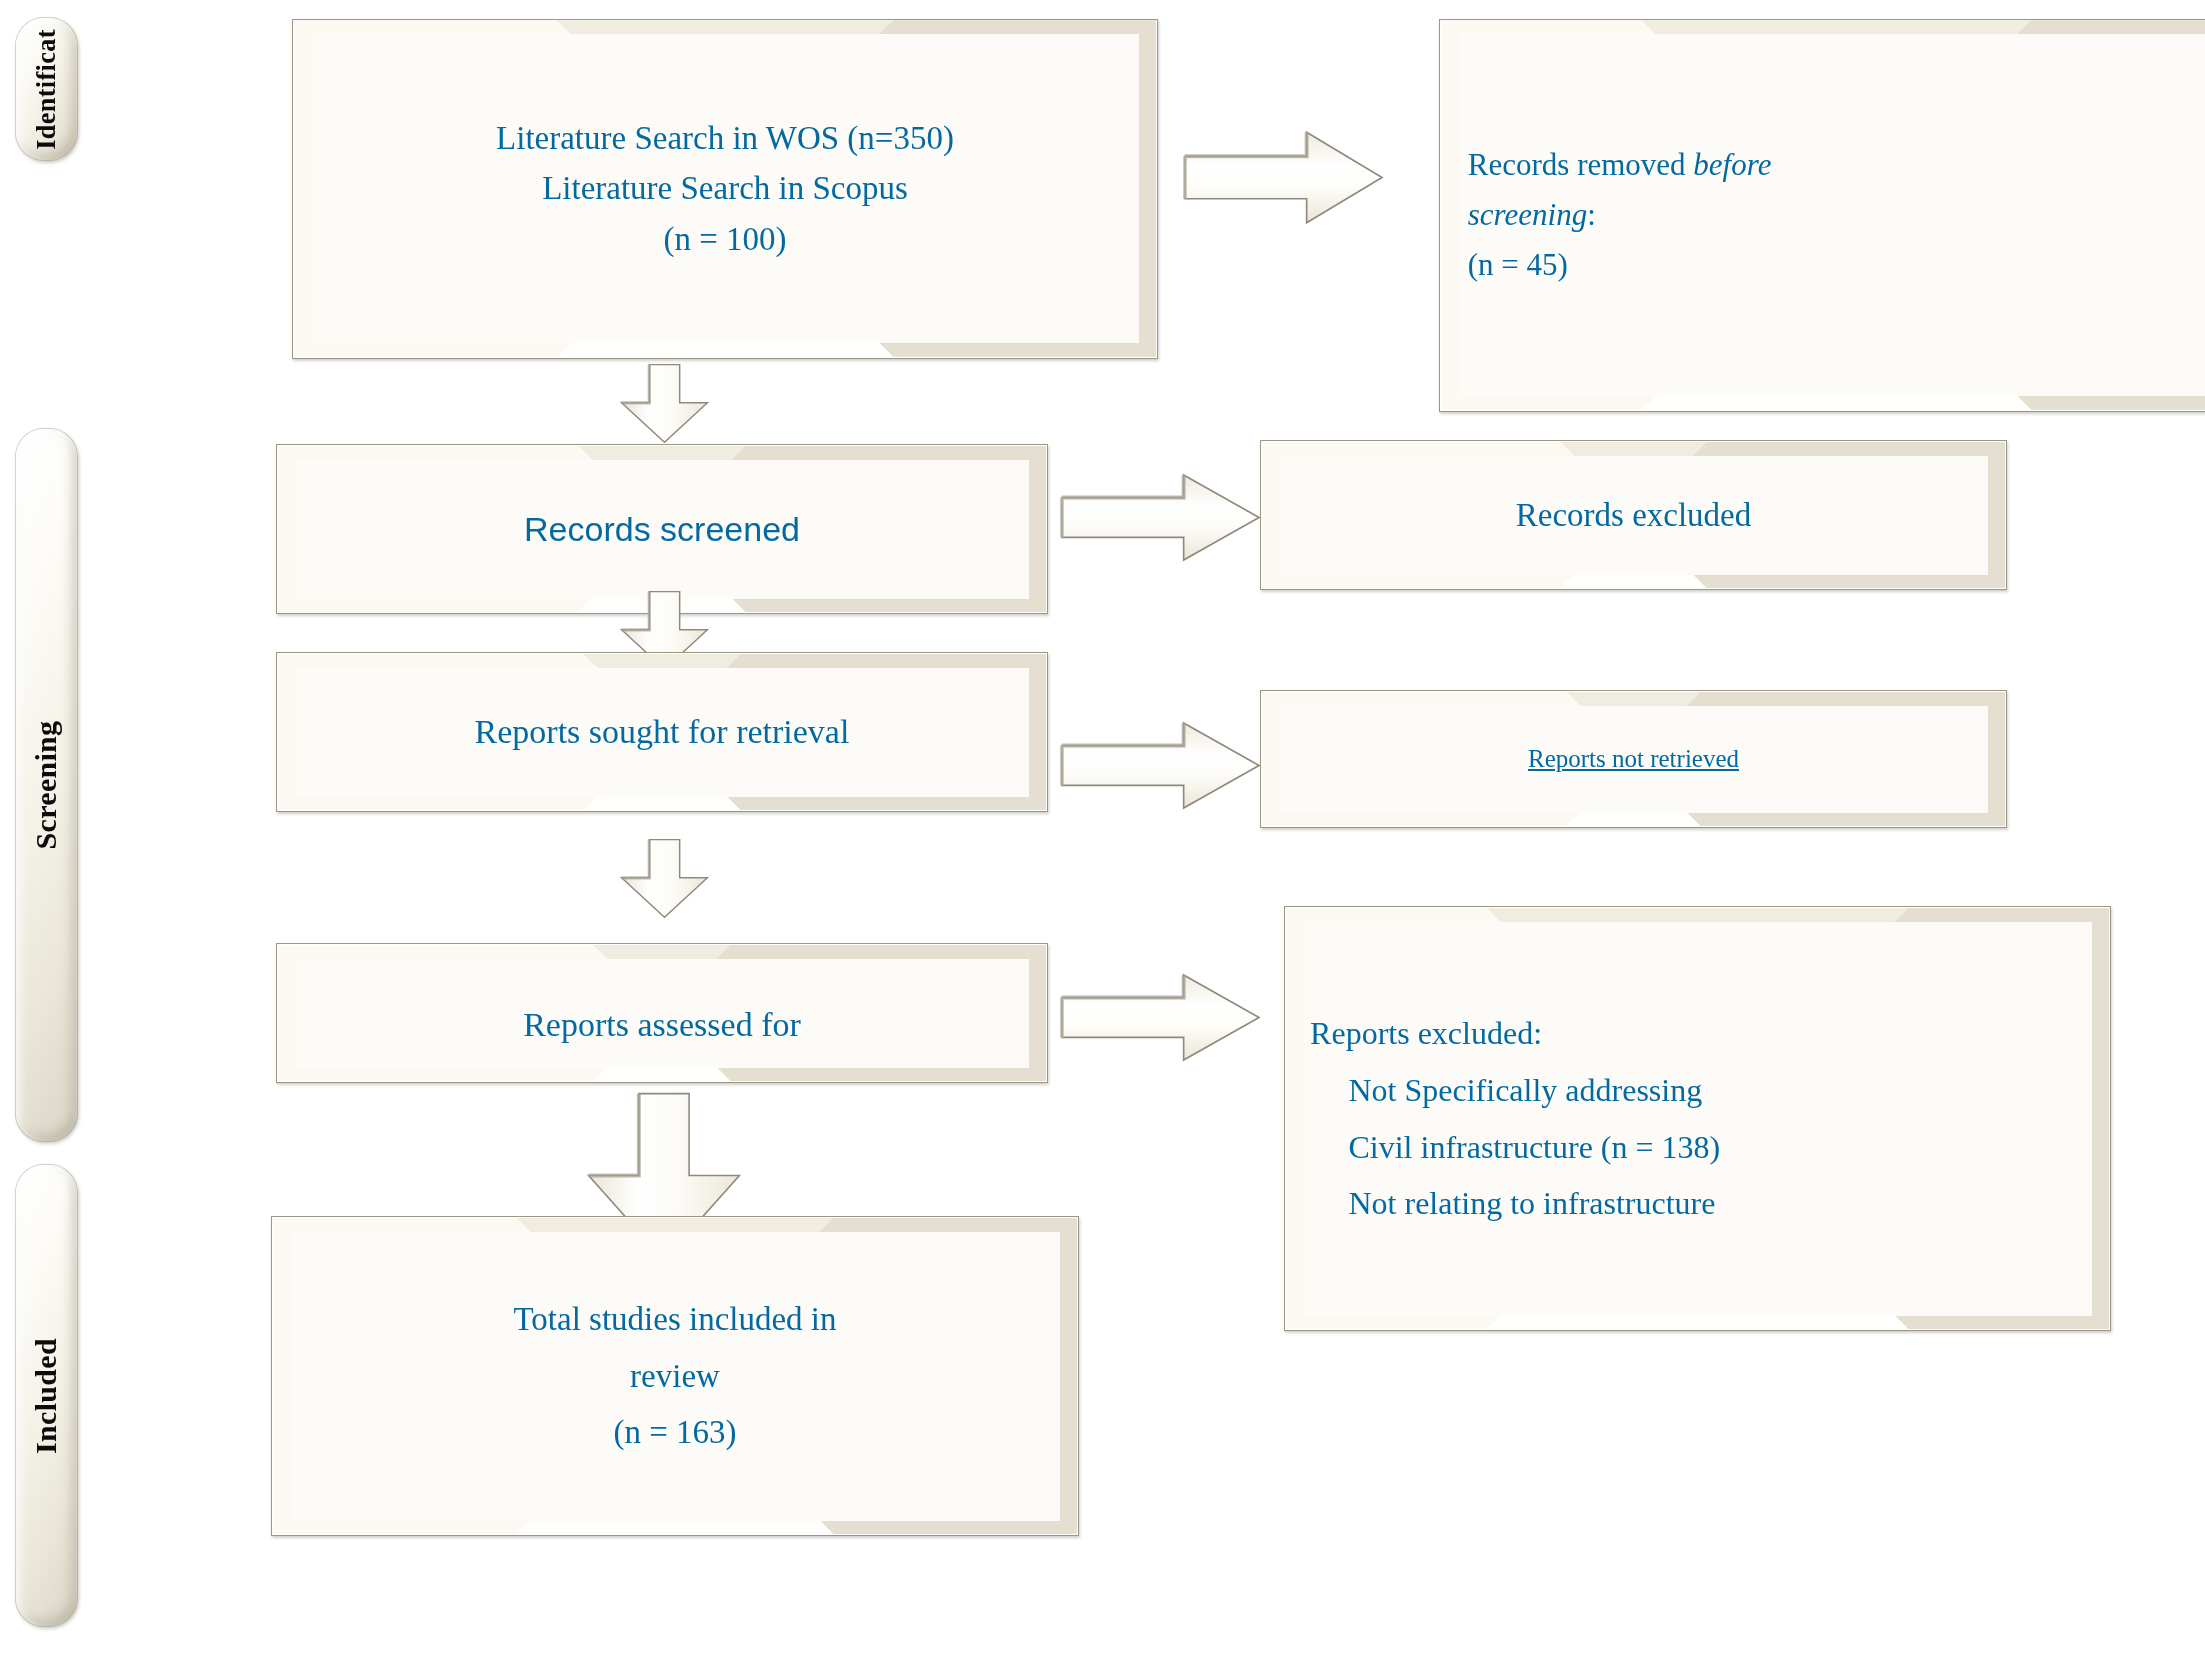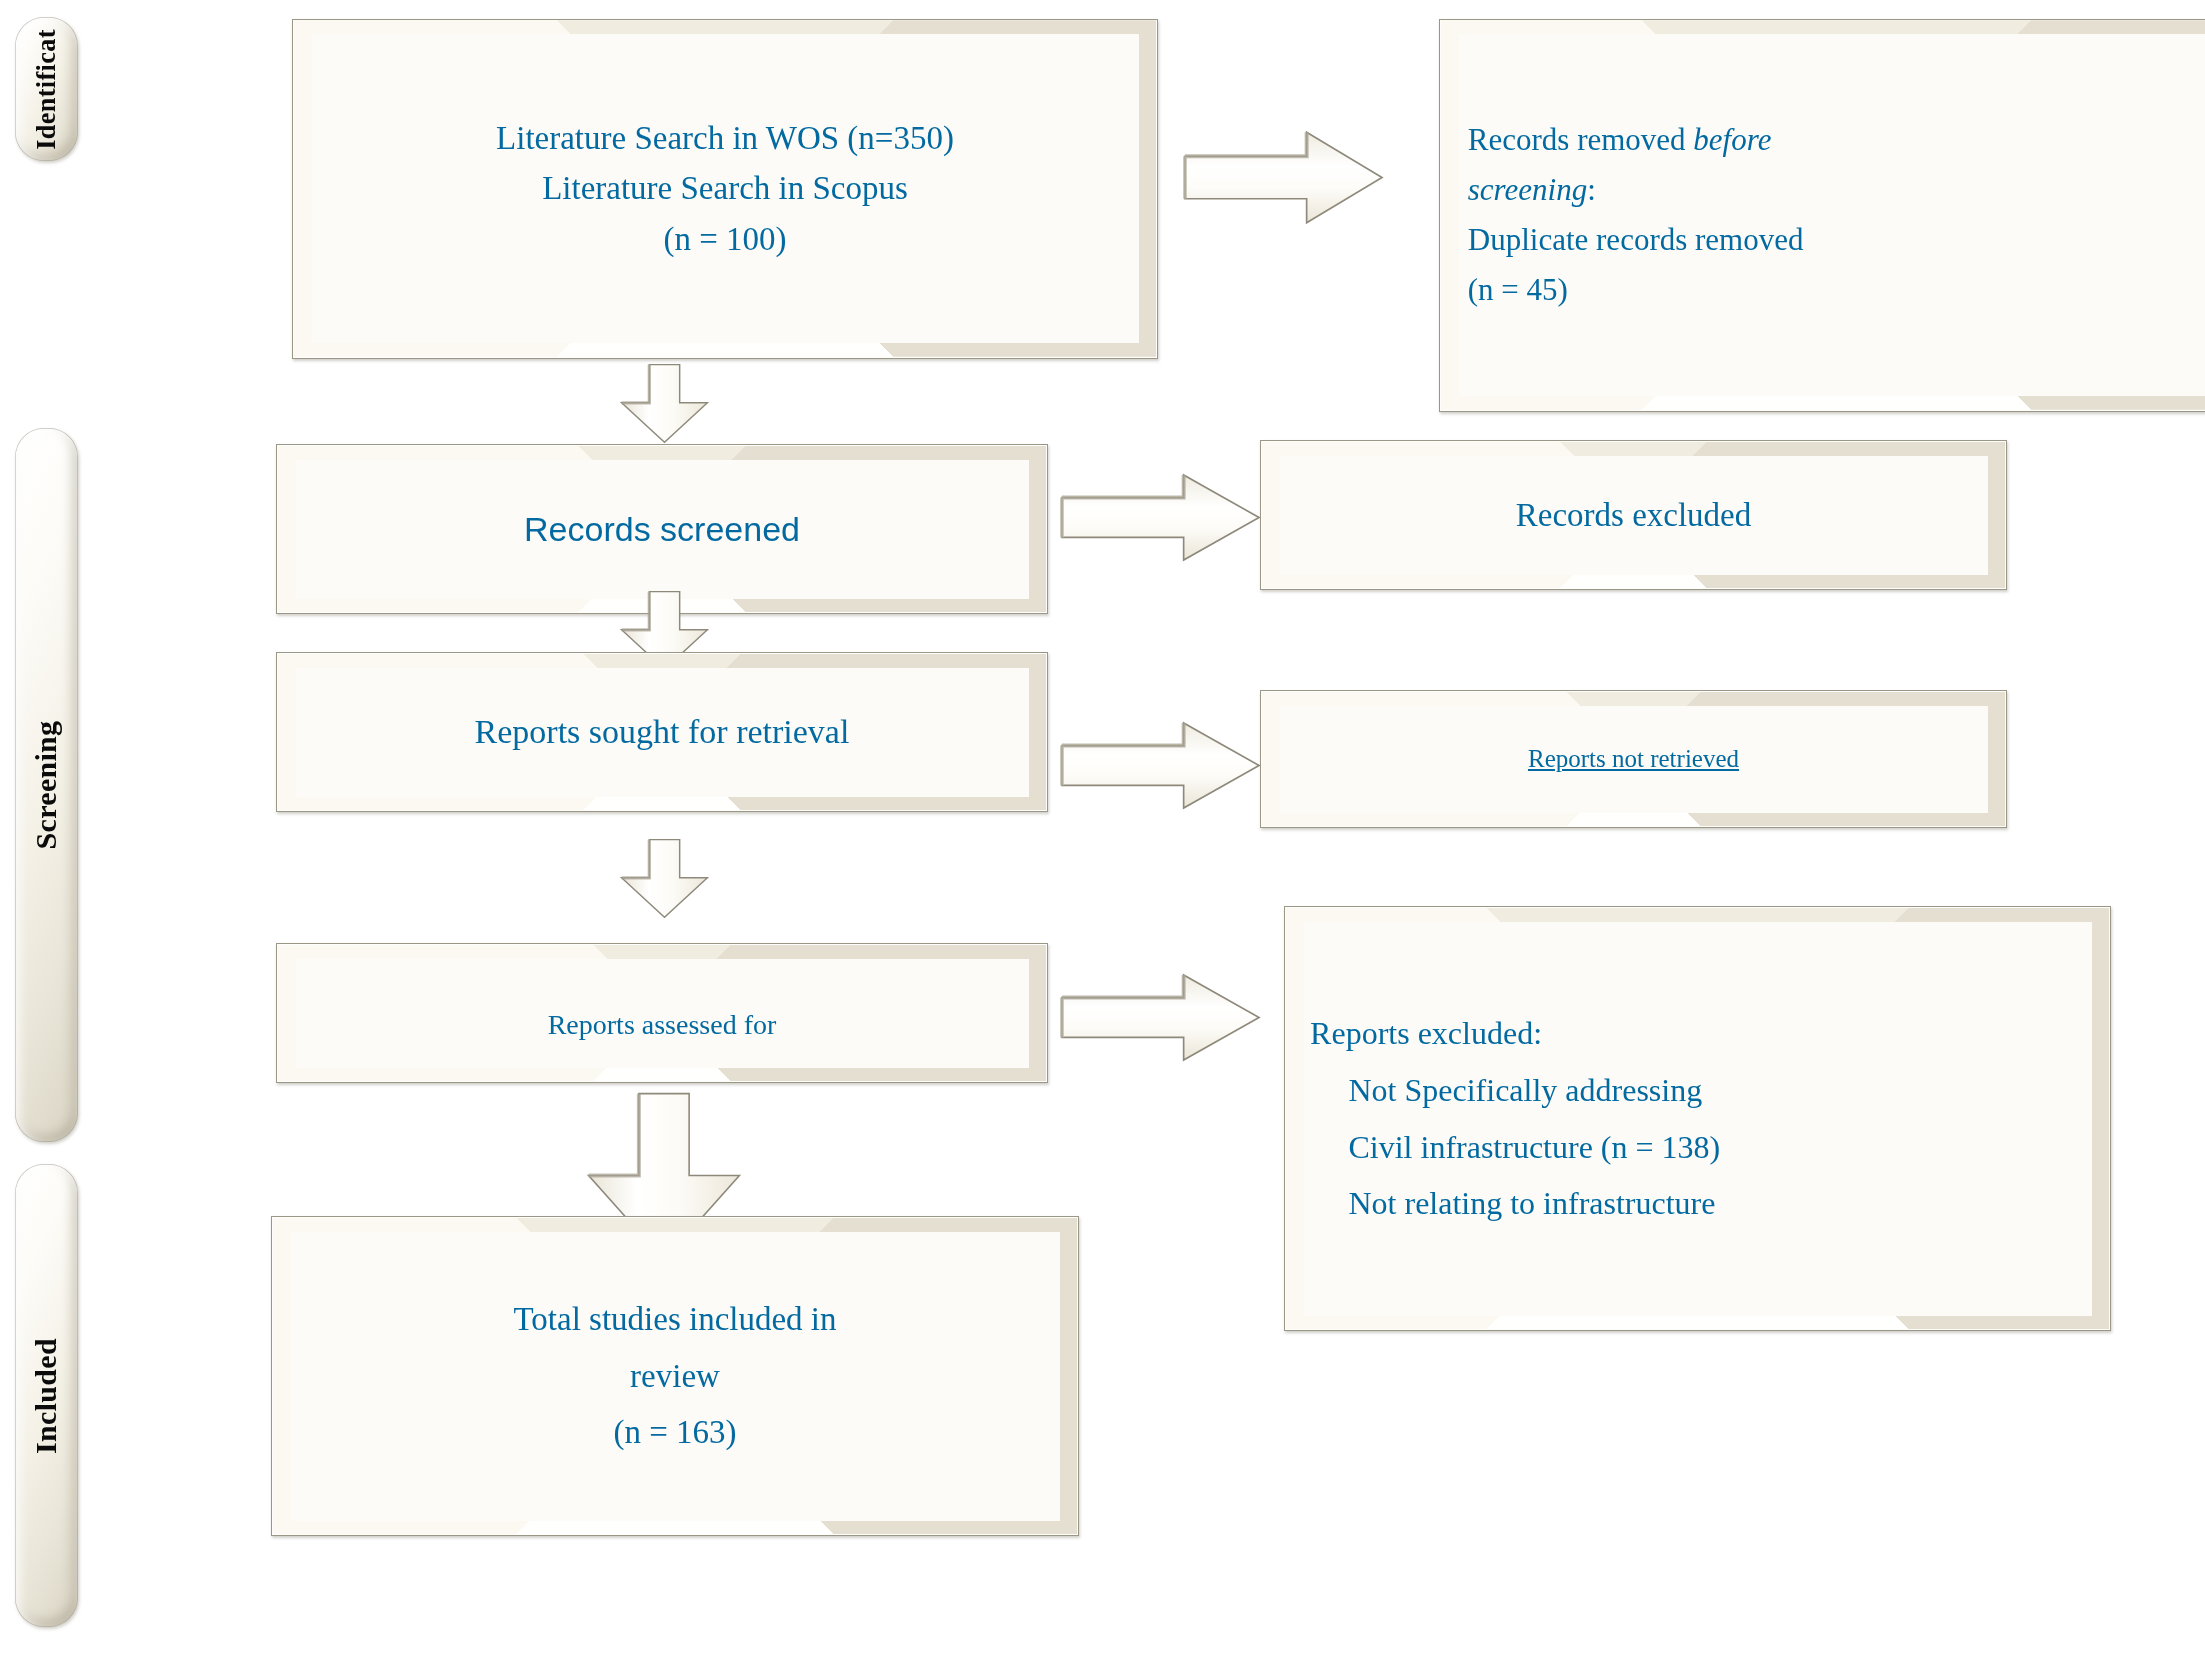--- a/index.html
+++ b/index.html
@@ -127,21 +127,20 @@
     <div class="inner">
       <div class="txt left" style="font-size:31px;line-height:1.62;padding:0 9.3px;">
         <div class="just">
           <span>Records</span>
           <span>removed</span>
           <span class="ital">before</span>
         </div>
         <div>
           <span class="ital">screening</span><span>:</span>
         </div>
-        <div style="text-align:center">Duplicate records removed</div>
         <div style="text-align:right">(n = 45)</div>
       </div>
     </div>
   </div>
 
   <div class="arrow" style="left:615px;top:362px;width:99px;height:83px;">
     <svg viewBox="0 0 150 126" preserveAspectRatio="none" aria-hidden="true">
       <defs>
         <linearGradient id="dg1" x1="0" y1="0" x2="1" y2="0">
           <stop offset="0%" stop-color="#e9e4d6"></stop>
@@ -204,21 +203,21 @@
 
   <div class="arrow" style="left:615px;top:837px;width:99px;height:83px;">
     <svg viewBox="0 0 150 126" preserveAspectRatio="none" aria-hidden="true">
       <polygon points="52,4 98,4 98,62 140,62 75,122 10,62 52,62" fill="url(#dg1)" stroke="#8e897a" stroke-width="2.2"></polygon>
       <polyline points="52,4 52,62 10,62" fill="none" stroke="#a9a496" stroke-width="5" opacity=".7"></polyline>
     </svg>
   </div>
 
   <div class="flow-box" style="left:276px;top:943px;width:772px;height:140px;">
     <div class="inner">
-      <div class="txt" style="font-size:28px;margin-top:24px;">Reports assessed for</div>
+      <div class="txt" style="font-size:34px;margin-top:24px;">Reports assessed for</div>
     </div>
   </div>
 
   <div class="arrow" style="left:1058px;top:971px;width:205px;height:93px;">
     <svg viewBox="0 0 310 140" preserveAspectRatio="none" aria-hidden="true">
       <polygon points="6,40 190,40 190,6 304,70 190,134 190,100 6,100" fill="url(#ag1)" stroke="#8e897a" stroke-width="2.5"></polygon>
       <polyline points="6,40 190,40 190,6" fill="none" stroke="#a9a496" stroke-width="6" opacity=".75"></polyline>
       <polyline points="6,40 6,100" fill="none" stroke="#b8b3a4" stroke-width="6" opacity=".7"></polyline>
     </svg>
   </div>

